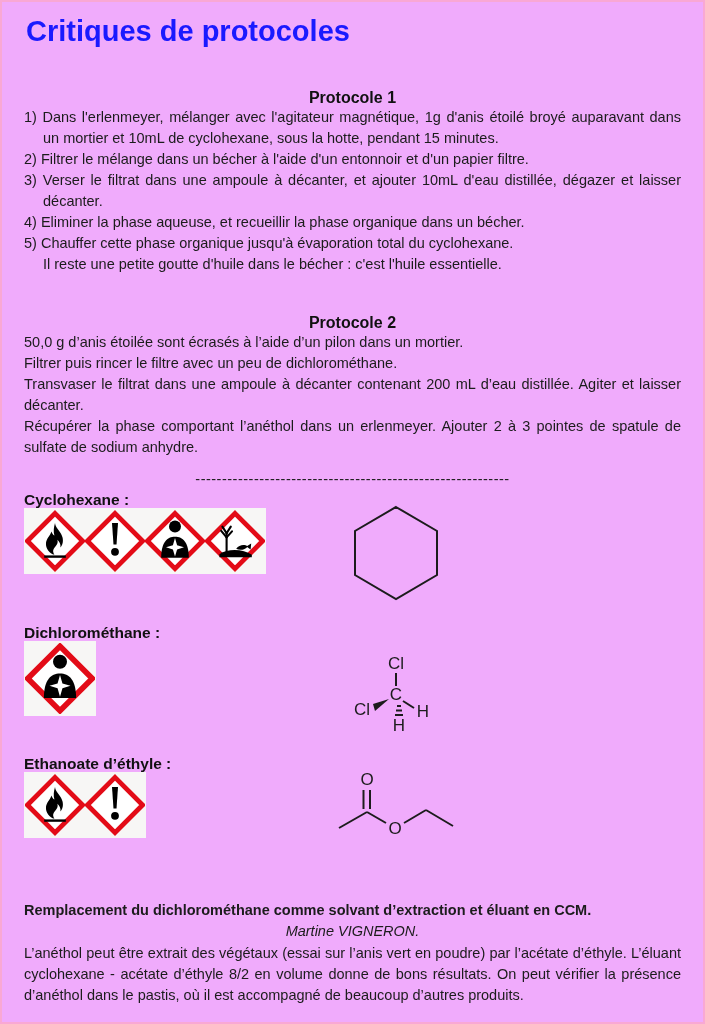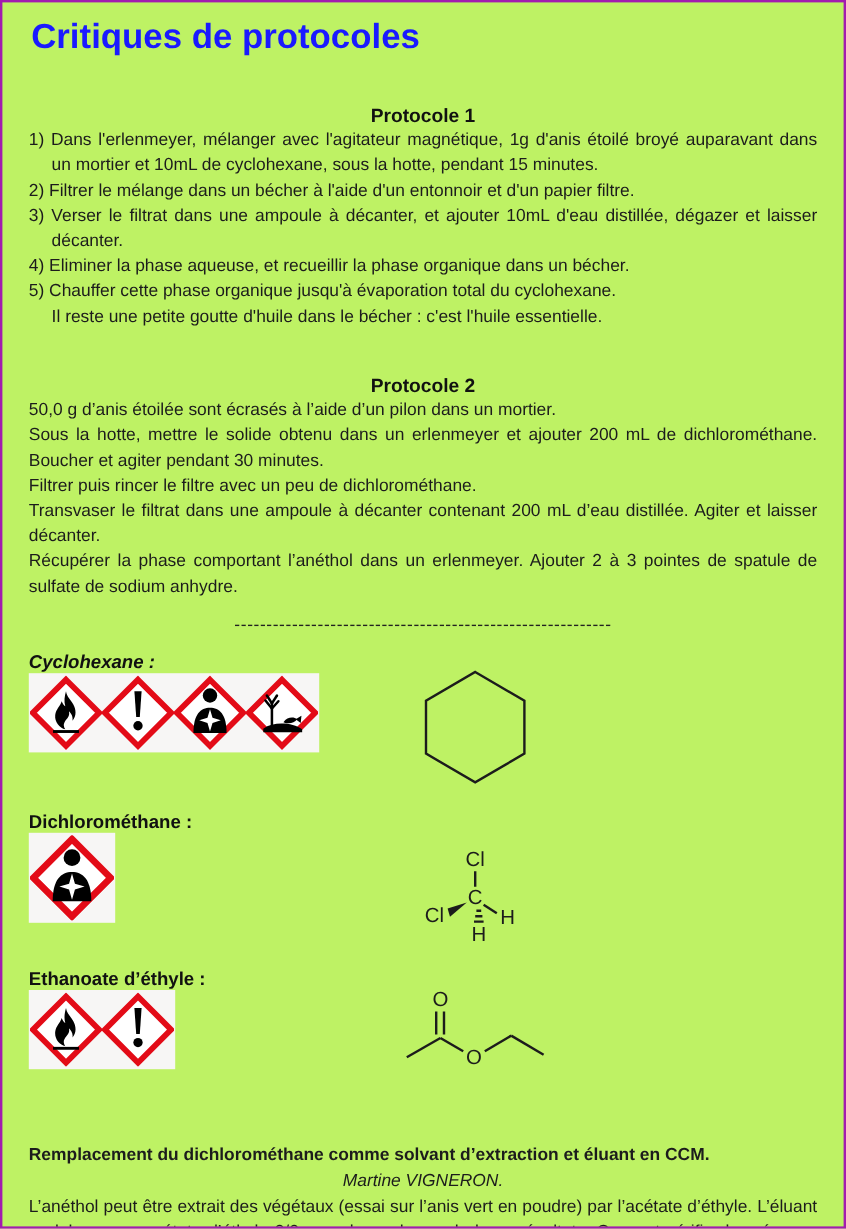--- a/index.html
+++ b/index.html
@@ -1,21 +1,21 @@
 <!DOCTYPE html>
 <html><head>
 <meta charset="utf-8">
 <style>
   * { margin:0; padding:0; box-sizing:border-box; }
   html,body { background:#ffffff; }
   .page {
     position:relative;
     width:705px; height:1024px;
-    border:2px solid #a21caf;
-    background:#bef264;
+    border:2px solid #f9a8d4;
+    background:#f0abfc;
     font-family:"Liberation Sans", sans-serif;
     color:#1c1c1c;
     padding:8px 22px 0 22px;
     overflow:hidden;
   }
   .doc-title {
     font-size:29px; font-weight:700; color:#1a1aff;
     margin:2px 0 0 2px; line-height:38px;
   }
   .sec-heading {
@@ -29,21 +29,21 @@
   .p2-line { text-align:justify; }
   .separator {
     margin-top:12px; text-align:center;
     font-size:14.5px; letter-spacing:0.5px; color:#222;
     line-height:18px;
   }
   .chem-label {
     font-size:15.5px; font-weight:700; color:#111;
     line-height:17px;
   }
-  .lbl-cyclo { margin-top:14px;font-style:italic; }
+  .lbl-cyclo { margin-top:3px; }
   .lbl-dcm   { margin-top:9px; }
   .lbl-etac  { margin-top:6px; }
   .media-row { position:relative; }
   .row-cyclo { height:107px; }
   .row-dcm   { height:108px; }
   .row-etac  { height:92px; }
   .picto-strip {
     position:absolute; display:inline-flex; gap:0;
     background:#f7f6f5; padding:2px 1px;
   }
@@ -115,21 +115,20 @@
       <p class="step">4) Eliminer la phase aqueuse, et recueillir la phase organique dans un bécher.</p>
       <p class="step">5) Chauffer cette phase organique jusqu'à évaporation total du cyclohexane.</p>
       <p class="note-line">Il reste une petite goutte d'huile dans le bécher : c'est l'huile essentielle.</p>
     </div>
   </section>
 
   <section>
     <h2 class="sec-heading p2">Protocole 2</h2>
     <div class="body-txt">
       <p class="p2-line">50,0 g d’anis étoilée sont écrasés à l’aide d’un pilon dans un mortier.</p>
-      <p class="p2-line">Sous la hotte, mettre le solide obtenu dans un erlenmeyer et ajouter 200 mL de dichlorométhane. Boucher et agiter pendant 30 minutes.</p>
       <p class="p2-line">Filtrer puis rincer le filtre avec un peu de dichlorométhane.</p>
       <p class="p2-line">Transvaser le filtrat dans une ampoule à décanter contenant 200 mL d’eau distillée. Agiter et laisser décanter.</p>
       <p class="p2-line">Récupérer la phase comportant l’anéthol dans un erlenmeyer. Ajouter 2 à 3 pointes de spatule de sulfate de sodium anhydre.</p>
     </div>
   </section>
 
   <div class="separator">-----------------------------------------------------------</div>
 
   <section>
     <h3 class="chem-label lbl-cyclo">Cyclohexane :</h3>

